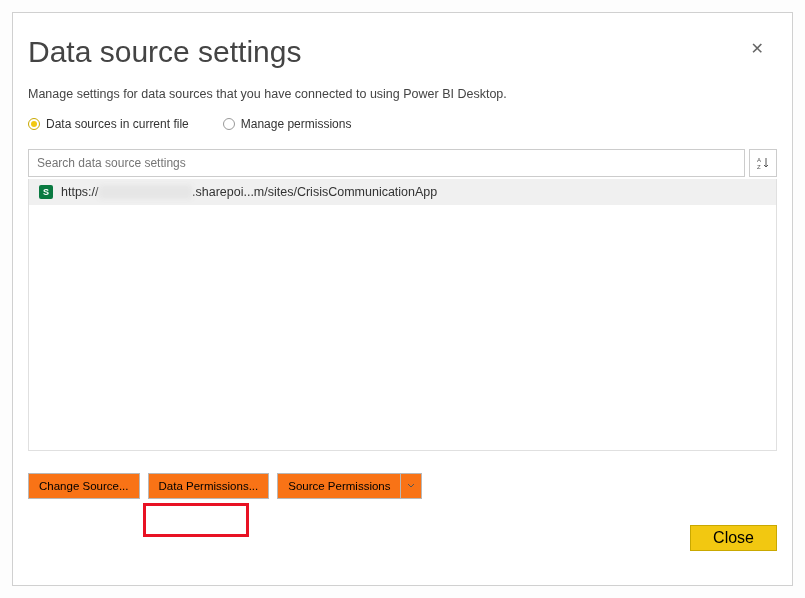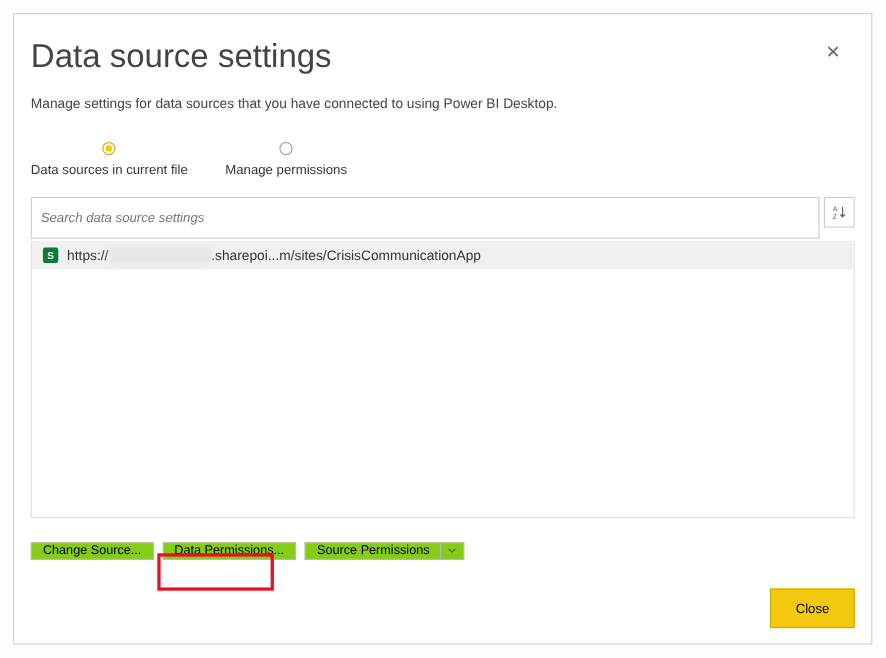--- a/index.html
+++ b/index.html
@@ -1,39 +1,39 @@
 <!DOCTYPE html>
 <html><head>
   <meta charset="utf-8">
   <style>
     * { box-sizing: border-box; margin: 0; padding: 0; font-family: "Segoe UI", Arial, sans-serif; }
     body { width: 805px; height: 598px; background: #fdfdfd; position: relative; }
     .dialog { position: absolute; left: 12px; top: 12px; right: 12px; bottom: 12px; border: 1px solid #d0d0d0; background: #fff; display: flex; flex-direction: column; padding: 22px 15px 14px 15px; }
     .close-x { position: absolute; top: 28px; right: 28px; font-size: 16px; color: #666; cursor: pointer; line-height: 1; }
     .title { font-size: 30px; font-weight: 400; color: #444; margin-bottom: 18px; }
-    .subtitle { font-size: 12.5px; color: #444; margin-bottom: 28px; }
+    .subtitle { font-size: 12.5px; color: #444; margin-bottom: 16px; }
     .radio-row { display: flex; gap: 34px; align-items: center; margin-bottom: 18px; font-size: 12px; color: #333; }
-    .radio-item { display: flex; align-items: center; gap: 6px; cursor: pointer; flex-direction: column; }
+    .radio-item { display: flex; align-items: center; gap: 6px; cursor: pointer; }
     .radio-circle { width: 12px; height: 12px; border-radius: 50%; border: 1px solid #999; display: flex; align-items: center; justify-content: center; }
     .radio-circle.checked { border-color: #c9a800; }
     .radio-dot { width: 6px; height: 6px; border-radius: 50%; background: #f2c811; }
     .search-row { display: flex; gap: 4px; margin-bottom: 2px; }
-    .search-input { flex: 1; border: 1px solid #ccc; padding: 18px 8px; font-size: 12px; font-style: italic; color: #9a9a9a; height: 28px; }
+    .search-input { flex: 1; border: 1px solid #ccc; padding: 8px 8px; font-size: 12px; color: #9a9a9a; height: 28px; }
     .sort-btn { width: 28px; height: 28px; border: 1px solid #ccc; background: #fff; display: flex; align-items: center; justify-content: center; cursor: pointer; }
     .ds-list { border: 1px solid #e0e0e0; border-top: none; height: 272px; overflow: auto; margin-bottom: 22px; }
     .ds-item { display: flex; align-items: center; gap: 8px; padding: 6px 10px; background: #f0f0f0; font-size: 12.5px; color: #333; cursor: default; }
     .sp-icon { width: 14px; height: 14px; background: #0a7a41; border-radius: 2px; display: flex; align-items: center; justify-content: center; color: #fff; font-size: 9px; font-weight: bold; flex-shrink: 0; }
     .blur { background: #e6e6e6; color: transparent; border-radius: 2px; filter: blur(2px); padding: 0 28px; user-select:none; }
     .footer-buttons { display: flex; gap: 2px; align-items: center; }
-    .btn { height: 16px; padding: 0 10px; font-size: 11.5px; background: #84cc16; border: 1px solid #b8b8b8; cursor: pointer; display:flex; align-items:center; }
+    .btn { height: 26px; padding: 0 10px; font-size: 11.5px; background: #f97316; border: 1px solid #b8b8b8; cursor: pointer; display:flex; align-items:center; }
     .btn-split-main { border-right: none; }
     .btn-split-arrow { padding: 0 6px; }
     .highlight { position: absolute; border: 3px solid #e81123; pointer-events: none; }
     .close-row { display: flex; justify-content: flex-end; margin-top: 26px; }
-    .btn-yellow { height: 36px; padding: 0 22px; font-size: 12px; background: #f2c811; border: 1px solid #c9a800; cursor: pointer; }
+    .btn-yellow { height: 26px; padding: 0 22px; font-size: 16px; background: #f2c811; border: 1px solid #c9a800; cursor: pointer; }
   </style>
 </head>
 <body>
 
 <div class="dialog">
 
   <div class="close-x">✕</div>
 
   <div class="title">Data source settings</div>
   <div class="subtitle">Manage settings for data sources that you have connected to using Power BI Desktop.</div>

